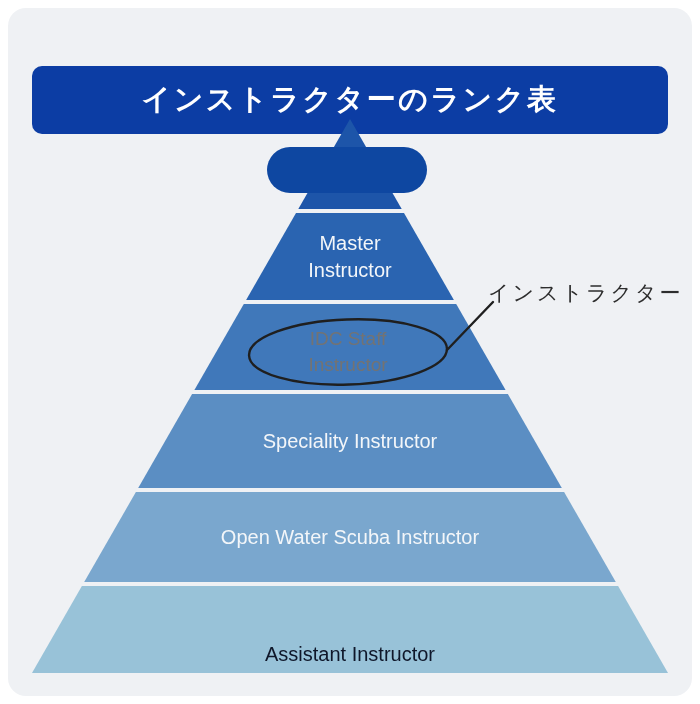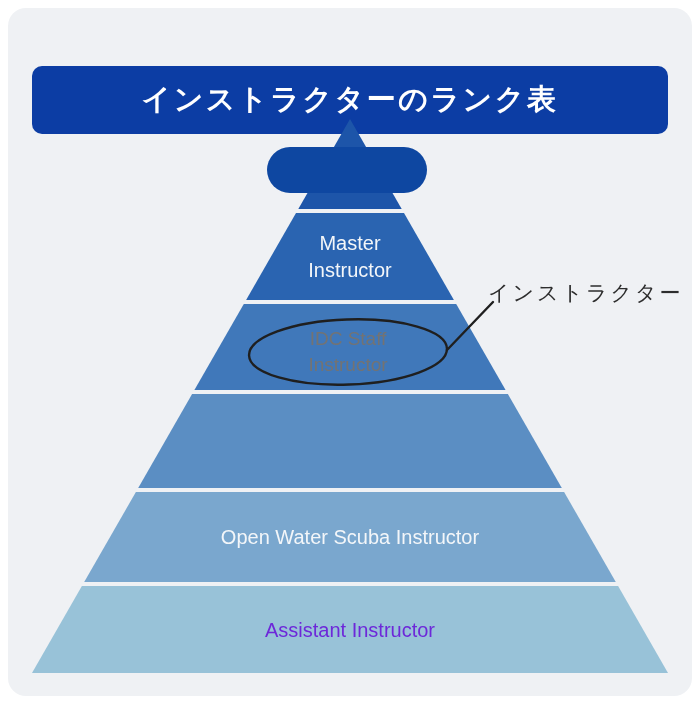--- a/index.html
+++ b/index.html
@@ -152,26 +152,29 @@
   <div class="layer-label label-master" style="color: rgb(243, 246, 249);">
     <div>Master</div>
     <div>Instructor</div>
   </div>
 
   <div class="layer-label label-idc" style="color: #737373;">
     <div>IDC Staff</div>
     <div>Instructor</div>
   </div>
 
+  <div class="layer-label label-spec" style="color: rgb(243, 246, 249);">
+    <div>Speciality Instructor</div>
+  </div>
 
   <div class="layer-label label-ow" style="color: rgb(243, 246, 249);">
     <div>Open Water Scuba Instructor</div>
   </div>
 
-  <div class="layer-label label-asst" style="color: #6d28d9;">
+  <div class="layer-label label-asst" style="color: #0f172a; margin-top: 24px;">
     <div>Assistant Instructor</div>
   </div>
 
   <div class="callout-text" style="color: rgb(45, 45, 45);">
     <div class="line2">インストラクター</div>
   </div>
 
 </div>
 
 </body></html>

